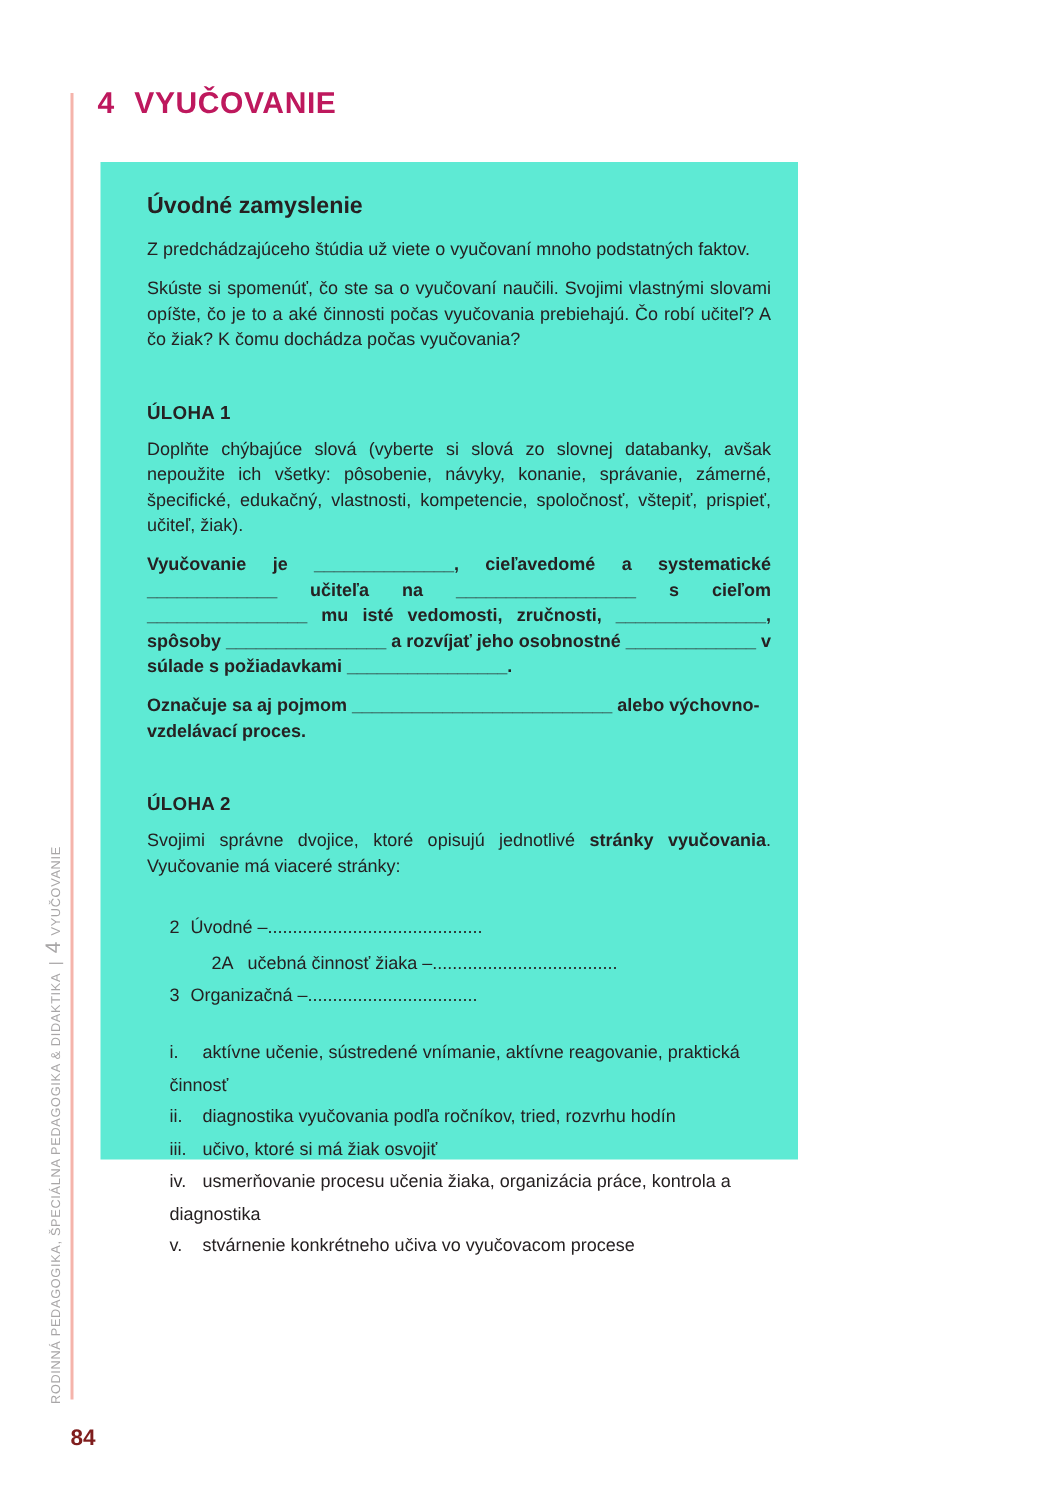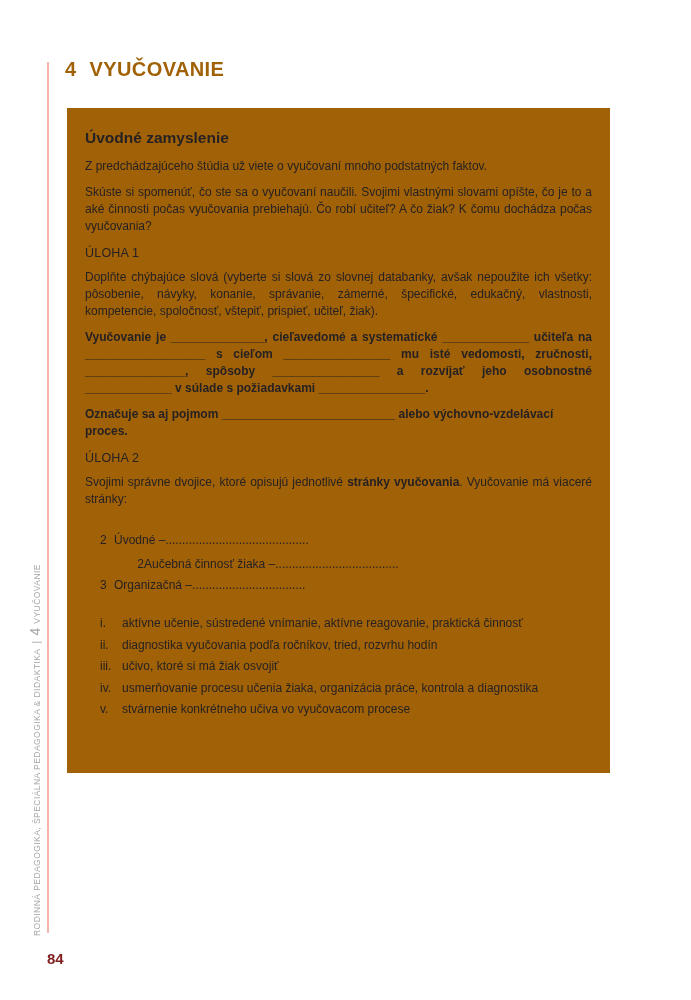--- a/index.html
+++ b/index.html
@@ -3,40 +3,40 @@
 <meta charset="utf-8">
 <style>
   html,body{margin:0;padding:0;}
   body{
     width:691px;height:1000px;position:relative;background:#ffffff;
     font-family:"Liberation Sans","DejaVu Sans",sans-serif;color:#262122;
     overflow:hidden;
   }
   .chapter-heading{
     position:absolute;left:65px;top:58px;font-size:20px;font-weight:bold;
-    color:#a16207;letter-spacing:.4px;
+    color:#be185d;letter-spacing:.4px;
   }
   .chapter-heading .ch-num{margin-right:13px;}
   .vline{
     position:absolute;left:47px;top:62px;width:2px;height:871px;background:#f5b4ab;
   }
   .task-box{
-    position:absolute;left:67px;top:108px;width:543px;height:665px;
-    background:#a16207;box-sizing:border-box;padding:13px 18px 0 18px;
+    position:absolute;left:67px;top:108px;width:465px;height:665px;
+    background:#5eead4;box-sizing:border-box;padding:13px 18px 0 31px;
   }
   .task-box h2{font-size:15.5px;font-weight:bold;margin:8px 0 11px;}
   .task-box p{font-size:12px;line-height:17px;margin:0 0 9px;text-align:justify;}
-  .task-heading{font-weight:normal;font-size:12.5px;margin:11px 0 9px;letter-spacing:.2px;}
+  .task-heading{font-weight:bold;font-size:12.5px;margin:33px 0 9px;letter-spacing:.2px;}
   .fill-para{font-weight:bold;}
   .note-para{text-align:left !important;font-weight:bold;}
   .pairs{margin:24px 0 0 15px;font-size:12px;}
   .pair-row{line-height:17px;margin-bottom:7px;}
   .pair-row .pnum{display:inline-block;width:14px;}
   .pair-sub{padding-left:28px;margin-bottom:4px;}
-  .pair-sub .pnum{width:24px;text-align:right;}
+  .pair-sub .pnum{width:24px;}
   .options{margin:19px 0 0 15px;font-size:12px;}
   .option-row{line-height:21.5px;}
   .option-row .onum{display:inline-block;width:22px;}
   .sidebar-strip{
     position:absolute;left:27px;top:936px;transform-origin:0 0;
     transform:rotate(-90deg);white-space:nowrap;color:#a8a6a7;
     font-size:8.5px;letter-spacing:.45px;
   }
   .sidebar-strip .sb-sep{margin:0 5px;font-size:10px;}
   .sidebar-strip .sb-num{font-size:14px;margin-right:4px;letter-spacing:0;}

